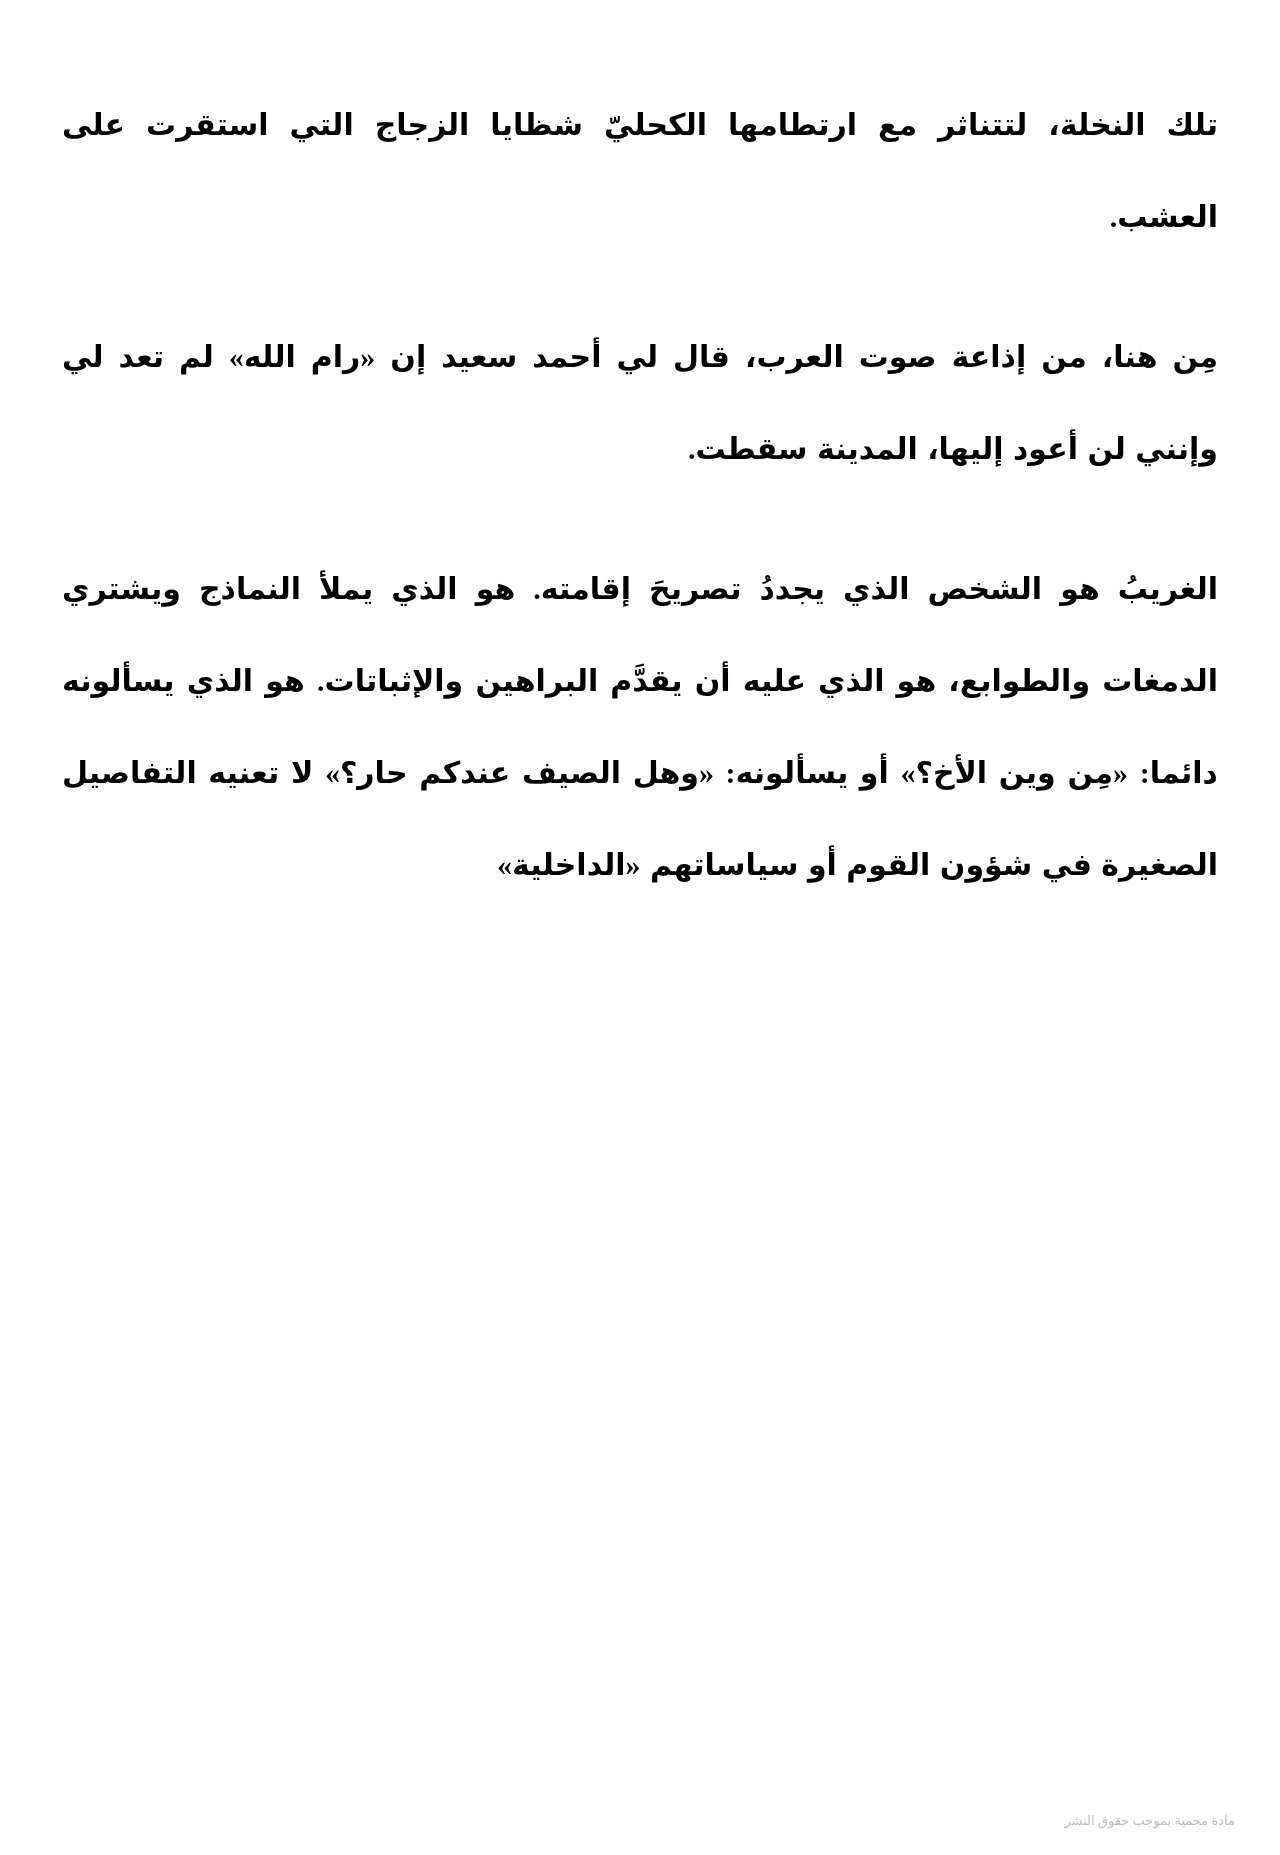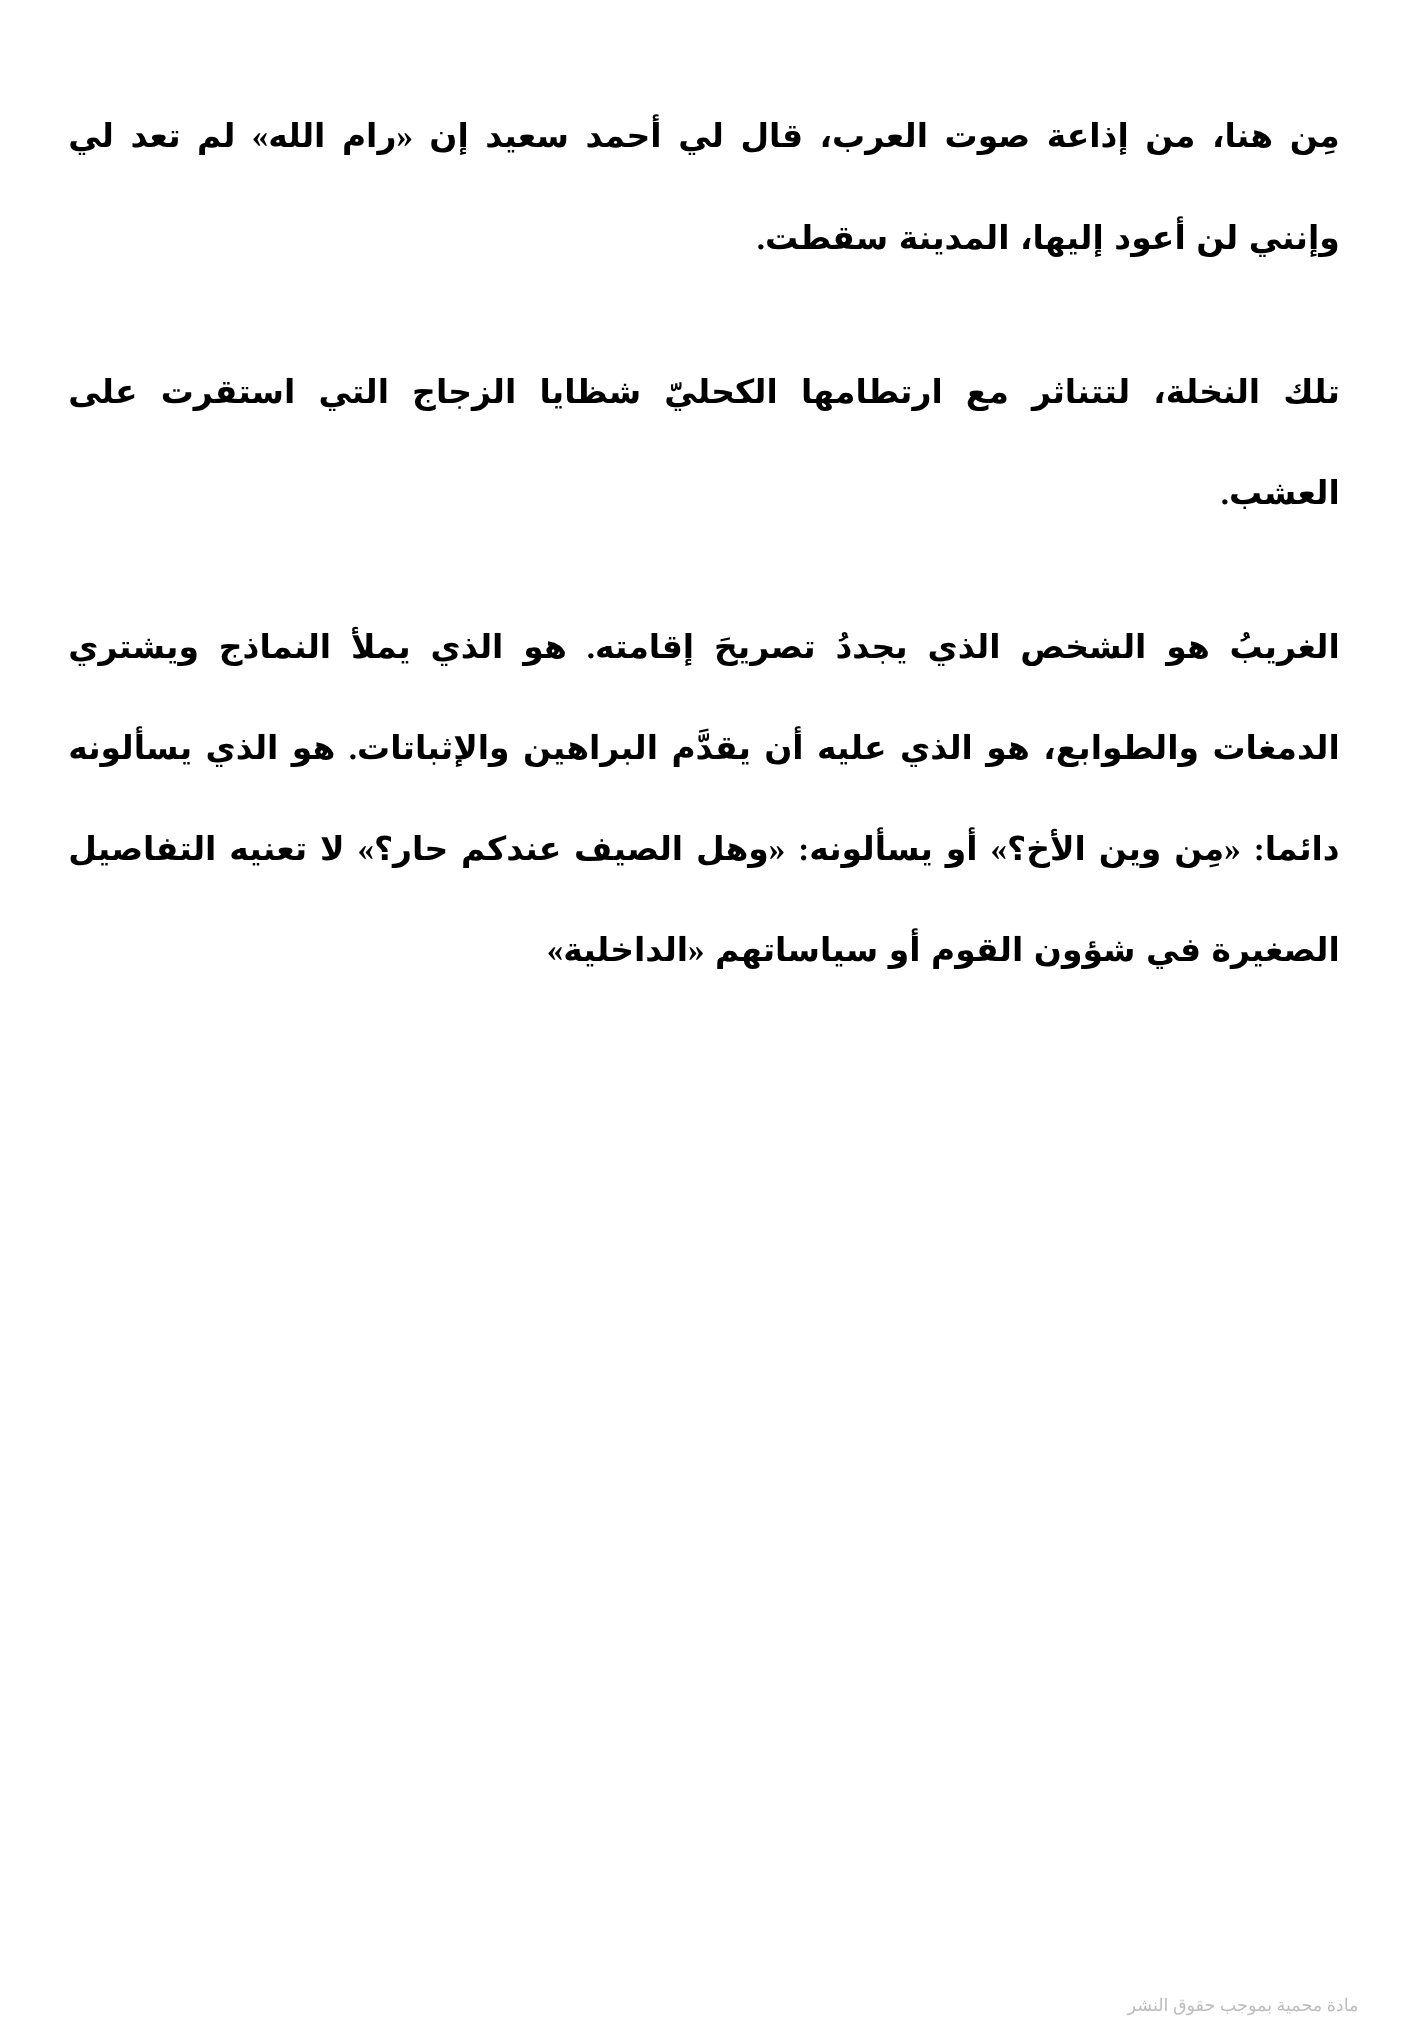--- a/index.html
+++ b/index.html
@@ -33,29 +33,29 @@
     color: #000000;
     line-height: 92px;
     margin: 0 0 48px 0;
     word-spacing: 2px;
   }
   .watermark {
     position: absolute;
     top: 1813px;
     right: 45px;
     direction: rtl;
-    font-size: 16px;
+    font-size: 13px;
     font-weight: normal;
     color: #bdbdbd;
     letter-spacing: 1px;
     white-space: nowrap;
   }
 </style>
 </head>
 <body>
 
 <div class="page">
+  <p class="para">تلك النخلة، لتتناثر مع ارتطامها الكحليّ شظايا الزجاج التي استقرت على العشب.</p>
   <p class="para">مِن هنا، من إذاعة صوت العرب، قال لي أحمد سعيد إن «رام الله» لم تعد لي وإنني لن أعود إليها، المدينة سقطت.</p>
-  <p class="para">تلك النخلة، لتتناثر مع ارتطامها الكحليّ شظايا الزجاج التي استقرت على العشب.</p>
   <p class="para">الغريبُ هو الشخص الذي يجددُ تصريحَ إقامته. هو الذي يملأ النماذج ويشتري الدمغات والطوابع، هو الذي عليه أن يقدَّم البراهين والإثباتات. هو الذي يسألونه دائما: «مِن وين الأخ؟» أو يسألونه: «وهل الصيف عندكم حار؟» لا تعنيه التفاصيل الصغيرة في شؤون القوم أو سياساتهم «الداخلية»</p>
 </div>
 
 <div class="watermark">مادة محمية بموجب حقوق النشر</div>
 
 </body></html>

